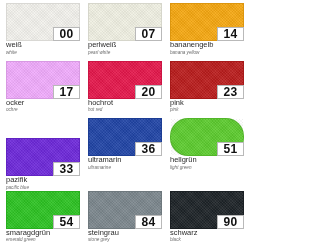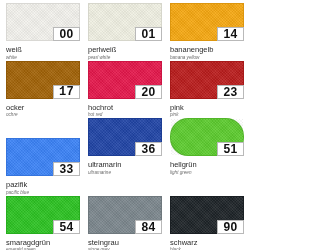--- a/index.html
+++ b/index.html
@@ -61,21 +61,21 @@
     font-size: 12px;
     font-weight: bold;
     letter-spacing: 0.3px;
     display: flex;
     align-items: center;
     justify-content: center;
     box-sizing: border-box;
     z-index: 2;
   }
   .name-de {
-    margin-top: 5px;
+    margin-top: 0;
     font-size: 7.5px;
     line-height: 8.5px;
     color: #2b2b2b;
     white-space: nowrap;
   }
   .name-en {
     font-size: 4.6px;
     line-height: 6px;
     color: #6d6d6d;
     font-style: italic;
@@ -88,55 +88,55 @@
 <div id="color-chart" style="background: rgb(255, 255, 255);">
     <div class="swatch-cell">
       <div class="swatch-chip" style="background: rgb(242, 241, 236);">
         <div class="code-badge">00</div>
       </div>
       <div class="name-de">weiß</div>
       <div class="name-en">white</div>
     </div>
     <div class="swatch-cell">
       <div class="swatch-chip" style="background: rgb(239, 239, 226);">
-        <div class="code-badge">01</div>
+        <div class="code-badge">07</div>
       </div>
       <div class="name-de">perlweiß</div>
       <div class="name-en">pearl white</div>
     </div>
     <div class="swatch-cell">
       <div class="swatch-chip" style="background: rgb(245, 167, 17);">
         <div class="code-badge">14</div>
       </div>
       <div class="name-de">bananengelb</div>
       <div class="name-en">banana yellow</div>
     </div>
     <div class="swatch-cell">
-      <div class="swatch-chip" style="background: #a16207; font-family: Liberation Mono, monospace;">
+      <div class="swatch-chip" style="background: #f0abfc;">
         <div class="code-badge">17</div>
       </div>
       <div class="name-de">ocker</div>
       <div class="name-en">ochre</div>
     </div>
     <div class="swatch-cell">
       <div class="swatch-chip" style="background: rgb(228, 23, 75);">
         <div class="code-badge">20</div>
       </div>
       <div class="name-de">hochrot</div>
       <div class="name-en">hot red</div>
     </div>
     <div class="swatch-cell">
       <div class="swatch-chip" style="background: #b91c1c;">
         <div class="code-badge">23</div>
       </div>
       <div class="name-de">pink</div>
       <div class="name-en">pink</div>
     </div>
     <div class="swatch-cell">
-      <div class="swatch-chip" style="background: #3b82f6; margin-top: 20px;">
+      <div class="swatch-chip" style="background: #6d28d9; margin-top: 20px;">
         <div class="code-badge">33</div>
       </div>
       <div class="name-de">pazifik</div>
       <div class="name-en">pacific blue</div>
     </div>
     <div class="swatch-cell">
       <div class="swatch-chip" style="background: rgb(32, 68, 165);">
         <div class="code-badge">36</div>
       </div>
       <div class="name-de">ultramarin</div>

